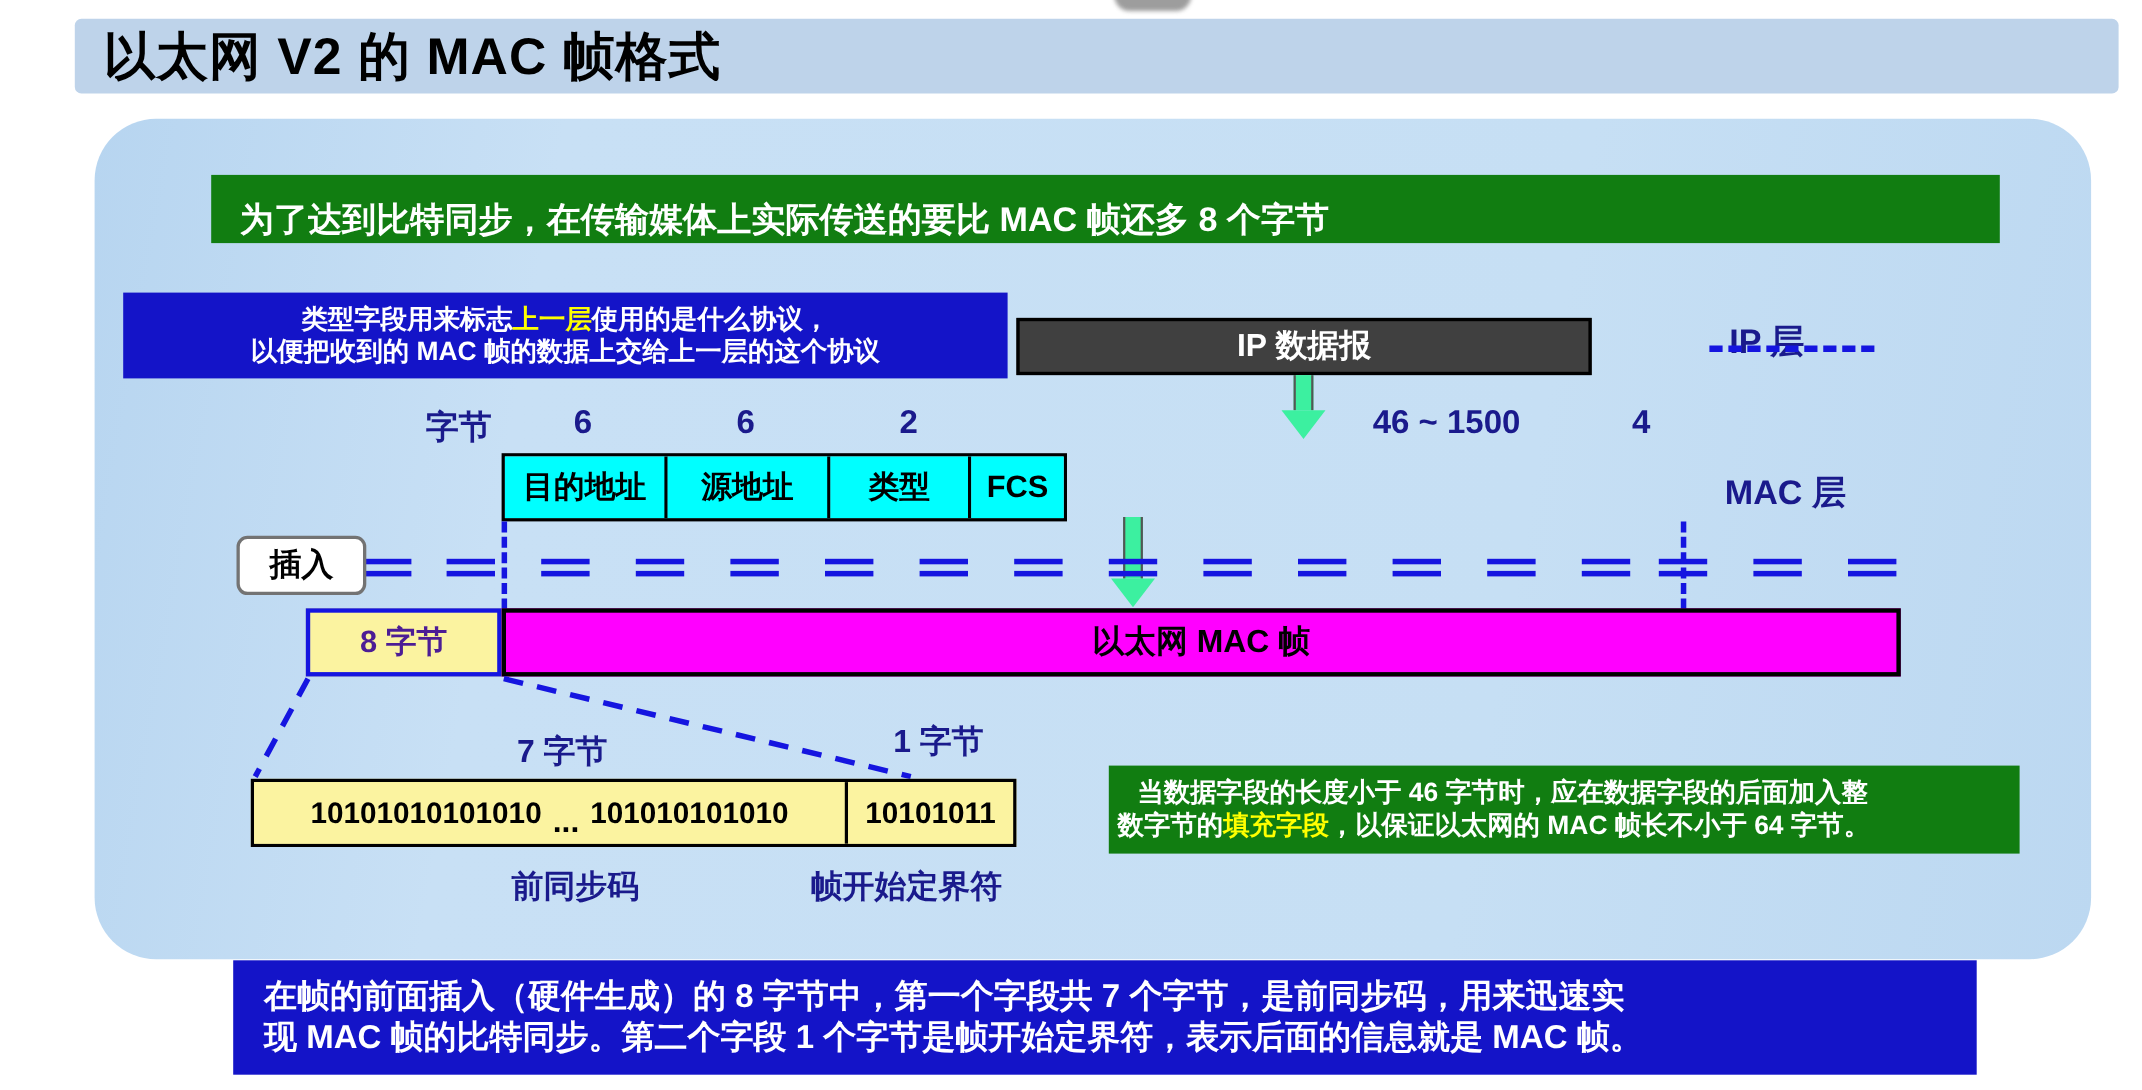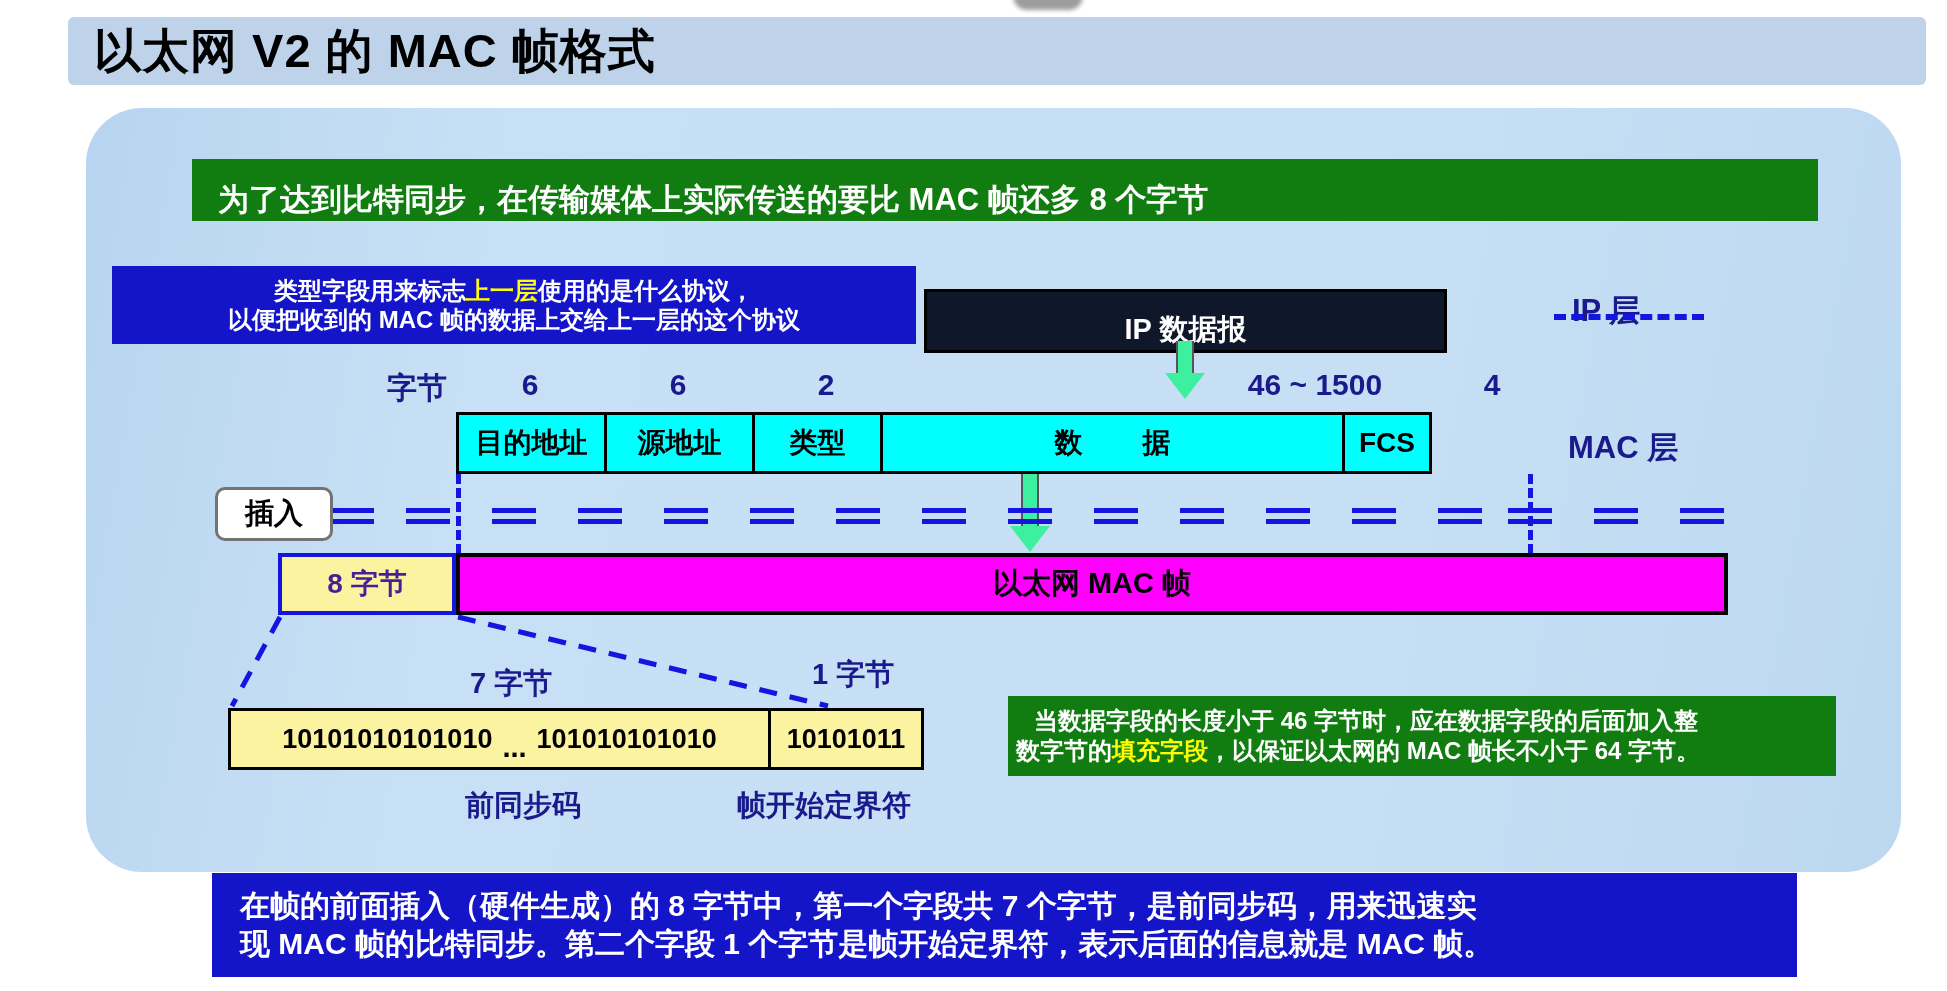--- a/index.html
+++ b/index.html
@@ -88,26 +88,26 @@
     font-weight: bold;
     line-height: 1.22;
     white-space: nowrap;
   }
   .hl-yellow { color: #ffff00; }
 
   
   .ip-datagram {
     position: absolute;
     left: 924px; top: 289px;
-    width: 523px; height: 64px;
-    background: #0f172a;
+    width: 523px; height: 52px;
+    background: #404040;
     border: 3px solid #000000;
     box-sizing: border-box;
     display: flex;
-    align-items: flex-end;
+    align-items: center;
     justify-content: center;
   }
   .ip-datagram span {
     color: #ffffff;
     font-size: 29px;
     font-weight: bold;
   }
 
   
   .arrow-down {
@@ -394,21 +394,20 @@
 <div class="bytelabel" style="left:480px; top:368px; width:100px;">6</div>
 <div class="bytelabel" style="left:628px; top:368px; width:100px;">6</div>
 <div class="bytelabel" style="left:776px; top:368px; width:100px;">2</div>
 <div class="bytelabel" style="left:1200px; top:368px; width:230px;">46 ~ 1500</div>
 <div class="bytelabel" style="left:1452px; top:368px; width:80px;">4</div>
 
 <div class="mac-frame">
   <div class="mac-cell cell-dst">目的地址</div>
   <div class="mac-cell cell-src">源地址</div>
   <div class="mac-cell cell-type">类型</div>
-  <div class="mac-cell cell-data">数 据</div>
   <div class="mac-cell cell-fcs">FCS</div>
 </div>
 
 <div class="layer-label" id="layer-ip">IP 层</div>
 <div class="layer-label" id="layer-mac">MAC 层</div>
 <div class="layer-label" id="layer-phy">物理层</div>
 
 <div class="dash-ip-line"></div>
 
 <div class="insert-callout">

